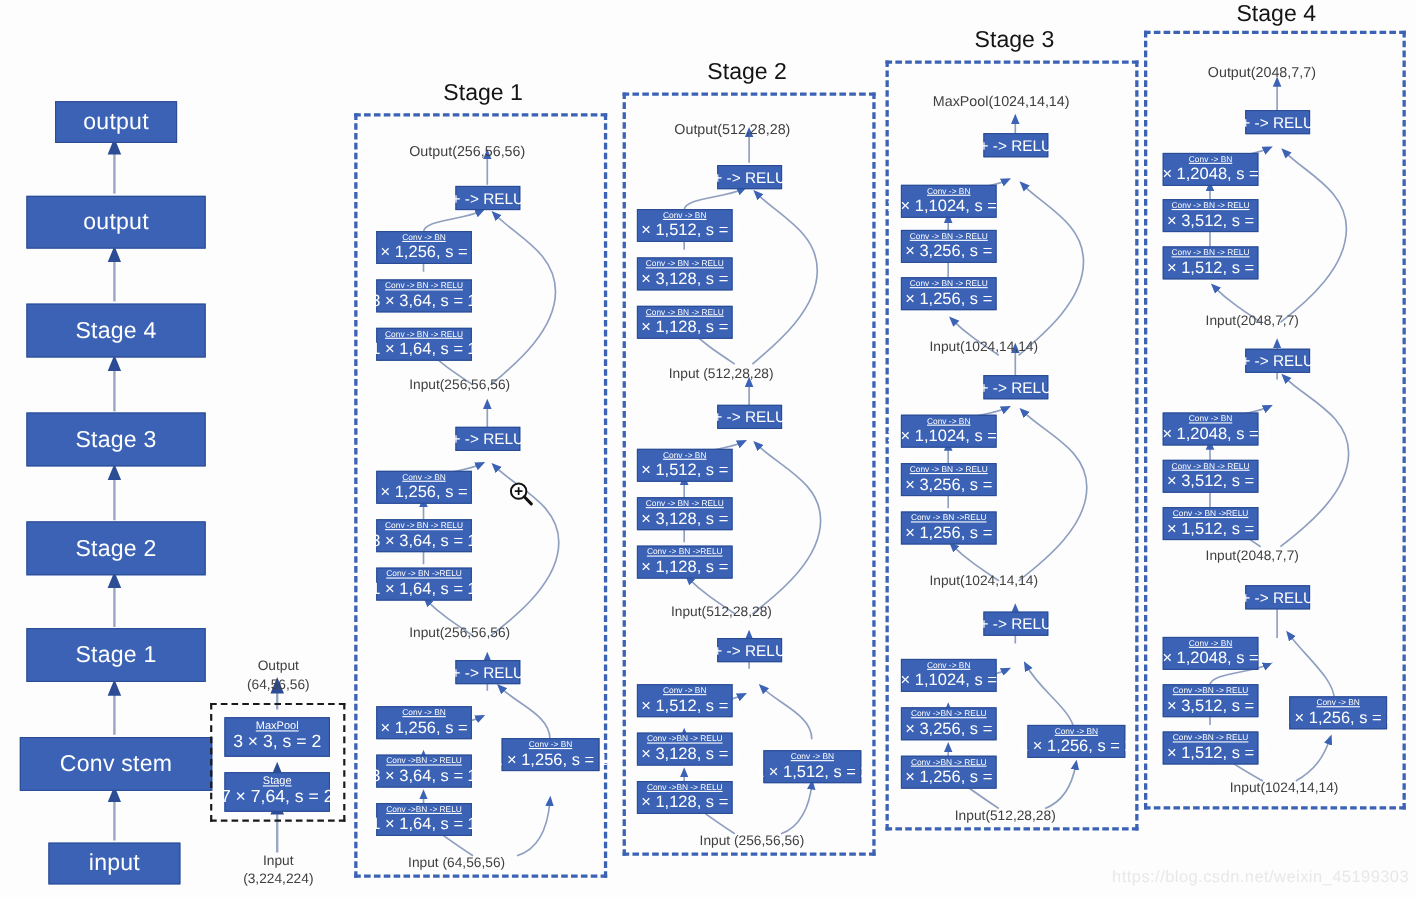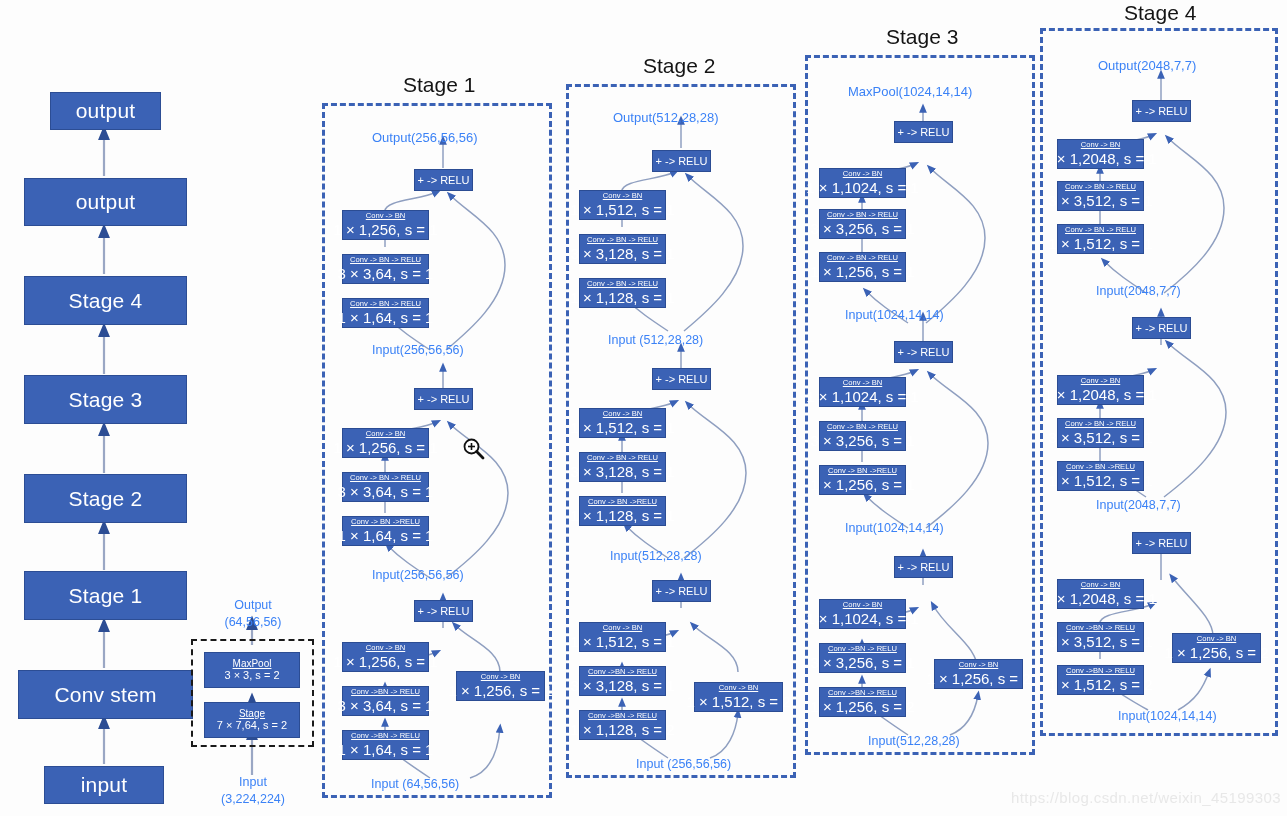--- a/index.html
+++ b/index.html
@@ -51,31 +51,31 @@
     border: 1px solid #2b4c93;
     color: #ffffff;
     display: flex; flex-direction: column;
     align-items: center; justify-content: center;
     line-height: 1.18;
     white-space: nowrap;
     text-align: center;
   }
   .blk .l1 { font-size: 7.6px; text-decoration: underline; }
   .blk .l2 { font-size: 15px; }
-  .blk.single { font-size: 11px; }
+  .blk.single { font-size: 14px; }
 
   
   .blk.stem .l1 { font-size: 10px; }
-  .blk.stem .l2 { font-size: 11px; }
+  .blk.stem .l2 { font-size: 16px; }
 
   
   .tlabel {
     position: absolute;
     font-size: 12.5px;
-    color: #3b82f6;
+    color: #404040;
     white-space: nowrap;
   }
   .tlabel.big { font-size: 13px; }
   .tlabel.ctr { text-align: center; }
 
   
   svg.wires { position: absolute; left:0; top:0; width:1287px; height:816px; pointer-events:none; }
 
   
   .watermark {

